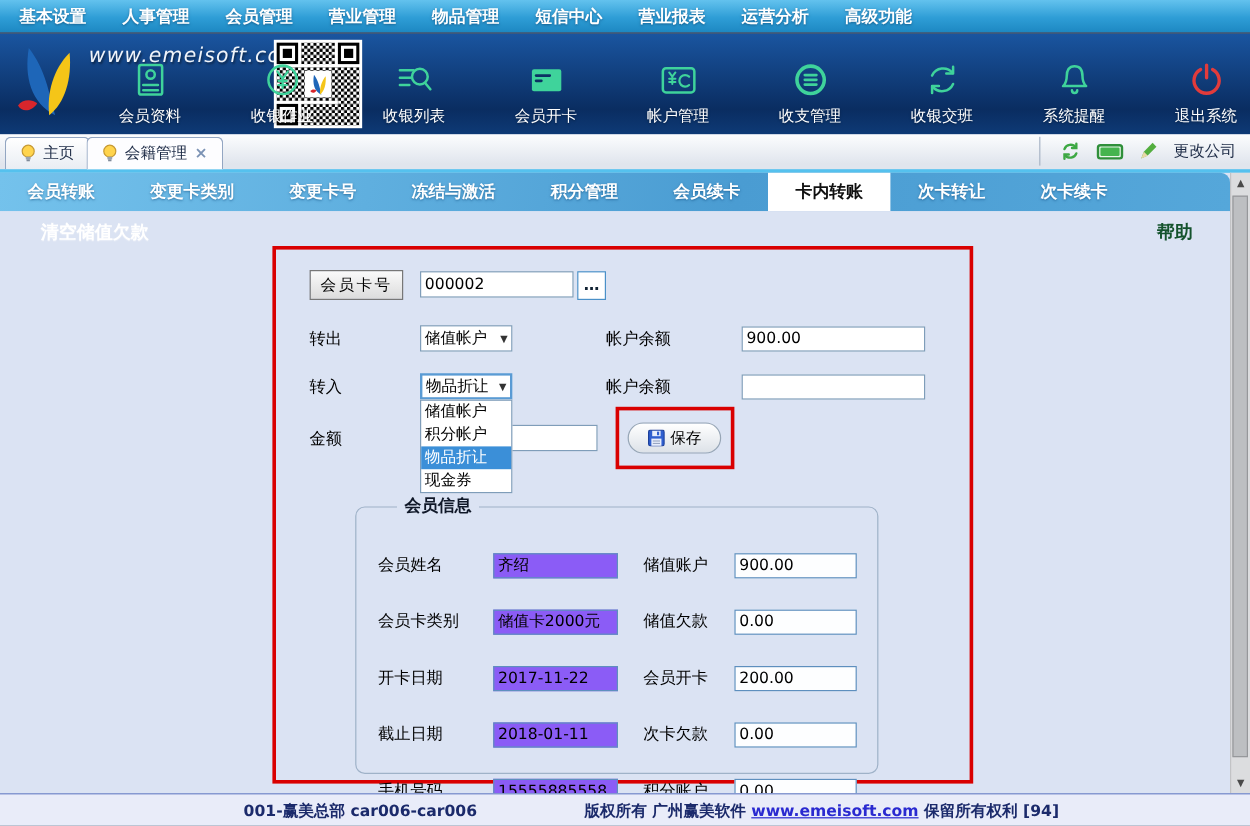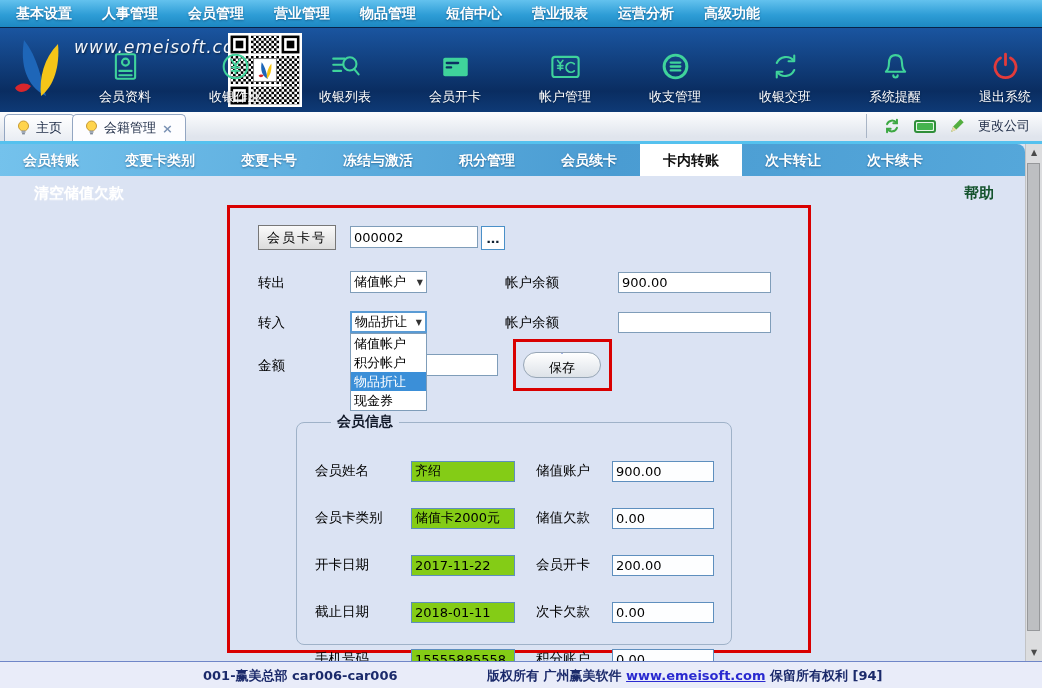--- a/index.html
+++ b/index.html
@@ -92,28 +92,28 @@
               background:#fff; border:1px solid #7f9db9; }
   .dd-opt { height:19px; line-height:19px; font-size:13px; padding:0 3px; cursor:pointer; color:#000; }
   .dd-opt.selected { background:#3b8fd8; color:#fff; }
 
   .save-anno { position:absolute; left:283px; top:131px; width:99px; height:52px;
                border:3px solid #d90000; }
   .save-btn { position:absolute; left:293px; top:144px; width:78px; height:26px;
               border:1px solid #97a6b6; border-radius:13px;
               background:linear-gradient(#ffffff,#dde2e8);
               display:flex; align-items:center; justify-content:center; gap:5px;
-              font-size:13px; color:#000; cursor:pointer;flex-direction:column; }
+              font-size:13px; color:#000; cursor:pointer; }
 
   .fieldset { position:absolute; left:66px; top:205px; width:436px; height:232px;
               border:1px solid #9fb2c8; border-radius:8px; padding:4px 0 0 18px; }
   .fieldset legend { font-size:14px; font-weight:bold; color:#101828; padding:0 6px; margin-left:16px; }
   .mrow { display:flex; align-items:center; height:22px; margin-top:25px; }
   .mrow .l1 { width:96px; font-size:13.5px; color:#000; }
-  .mrow .v1 { width:104px; height:21px; border:1px solid #5e8fbe; background:#84cc16;
+  .mrow .v1 { width:104px; height:21px; border:1px solid #5e8fbe; background:#8b5cf6;
               font-size:13px; padding:1px 3px; color:#000;
               font-family:"DejaVu Sans","Liberation Sans",sans-serif; }
   .mrow .l2 { width:76px; margin-left:21px; font-size:13.5px; color:#000; }
   .mrow .v2 { width:102px; height:21px; border:1px solid #5e8fbe; background:#fdfeff;
               font-size:13px; padding:1px 3px; color:#000;
               font-family:"DejaVu Sans","Liberation Sans",sans-serif; }
 
   
   .scrollbar { position:absolute; top:144px; right:0; width:17px; bottom:27px;
                background:#dcdddf; border-left:1px solid #c2c3c5; }

